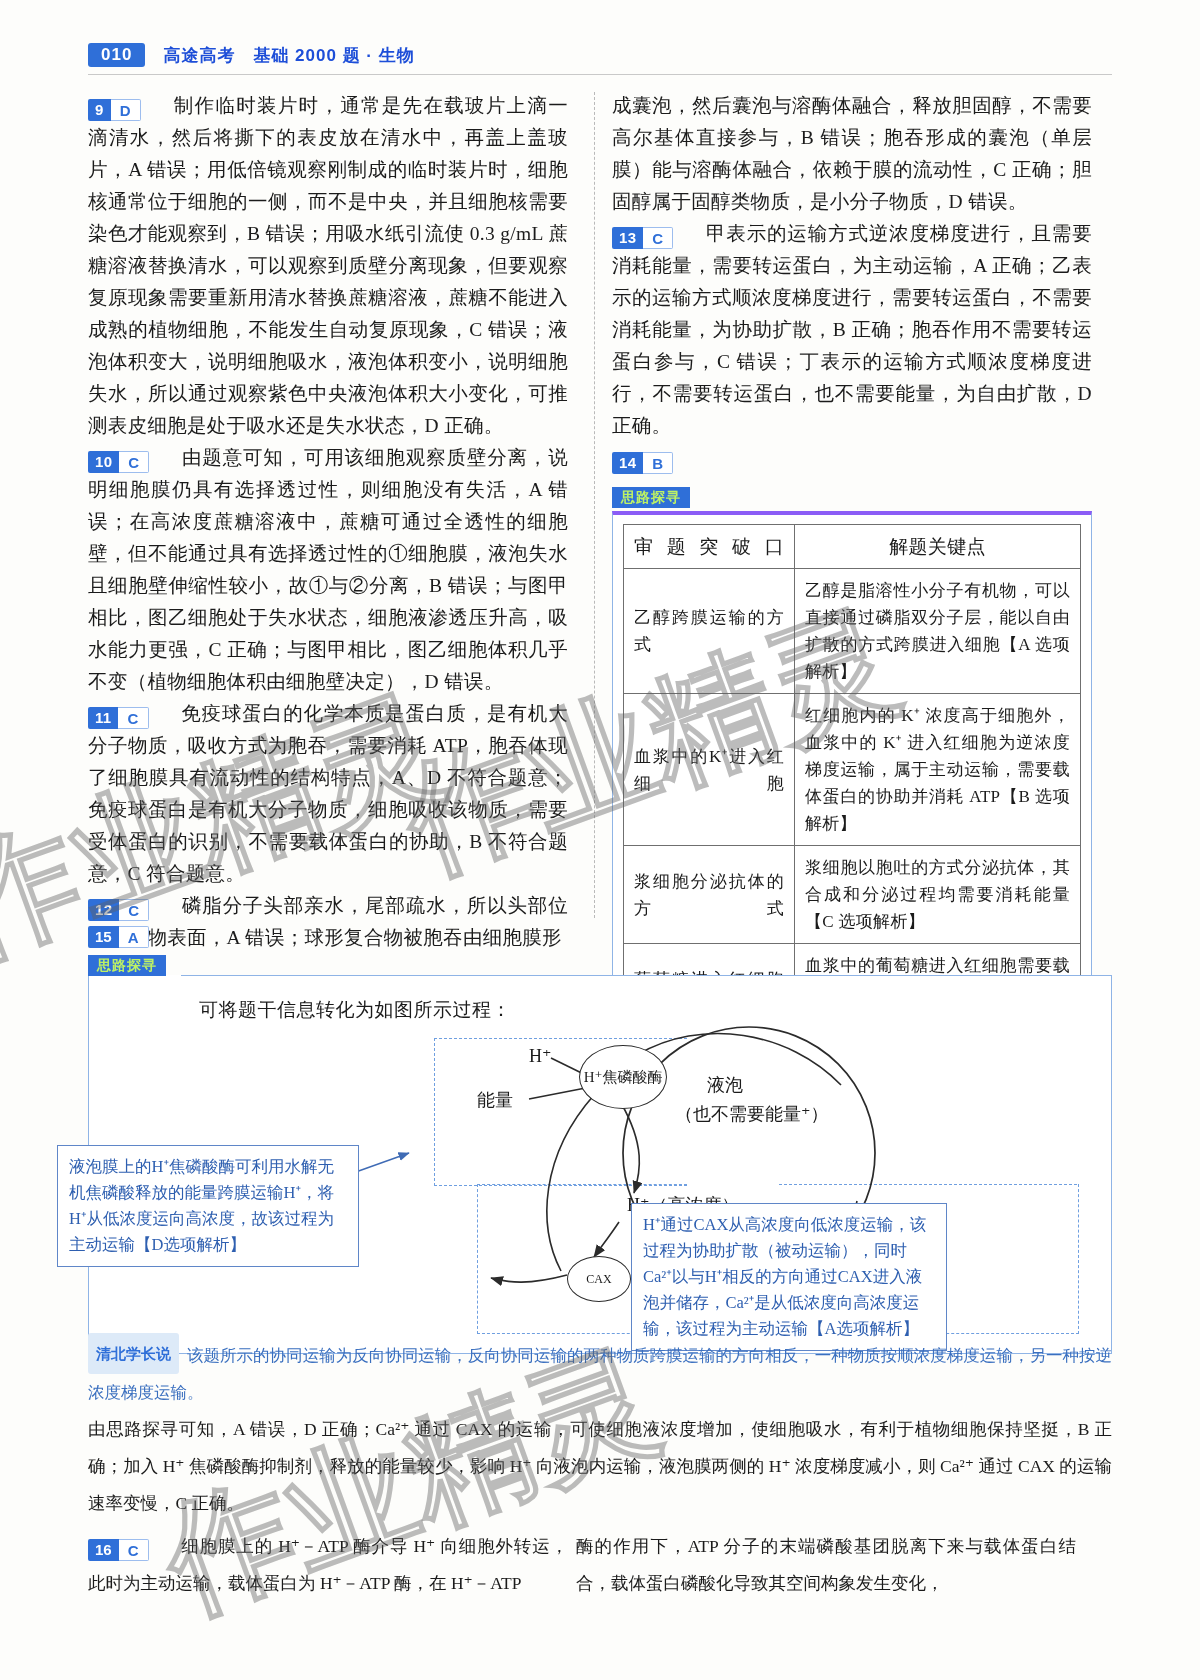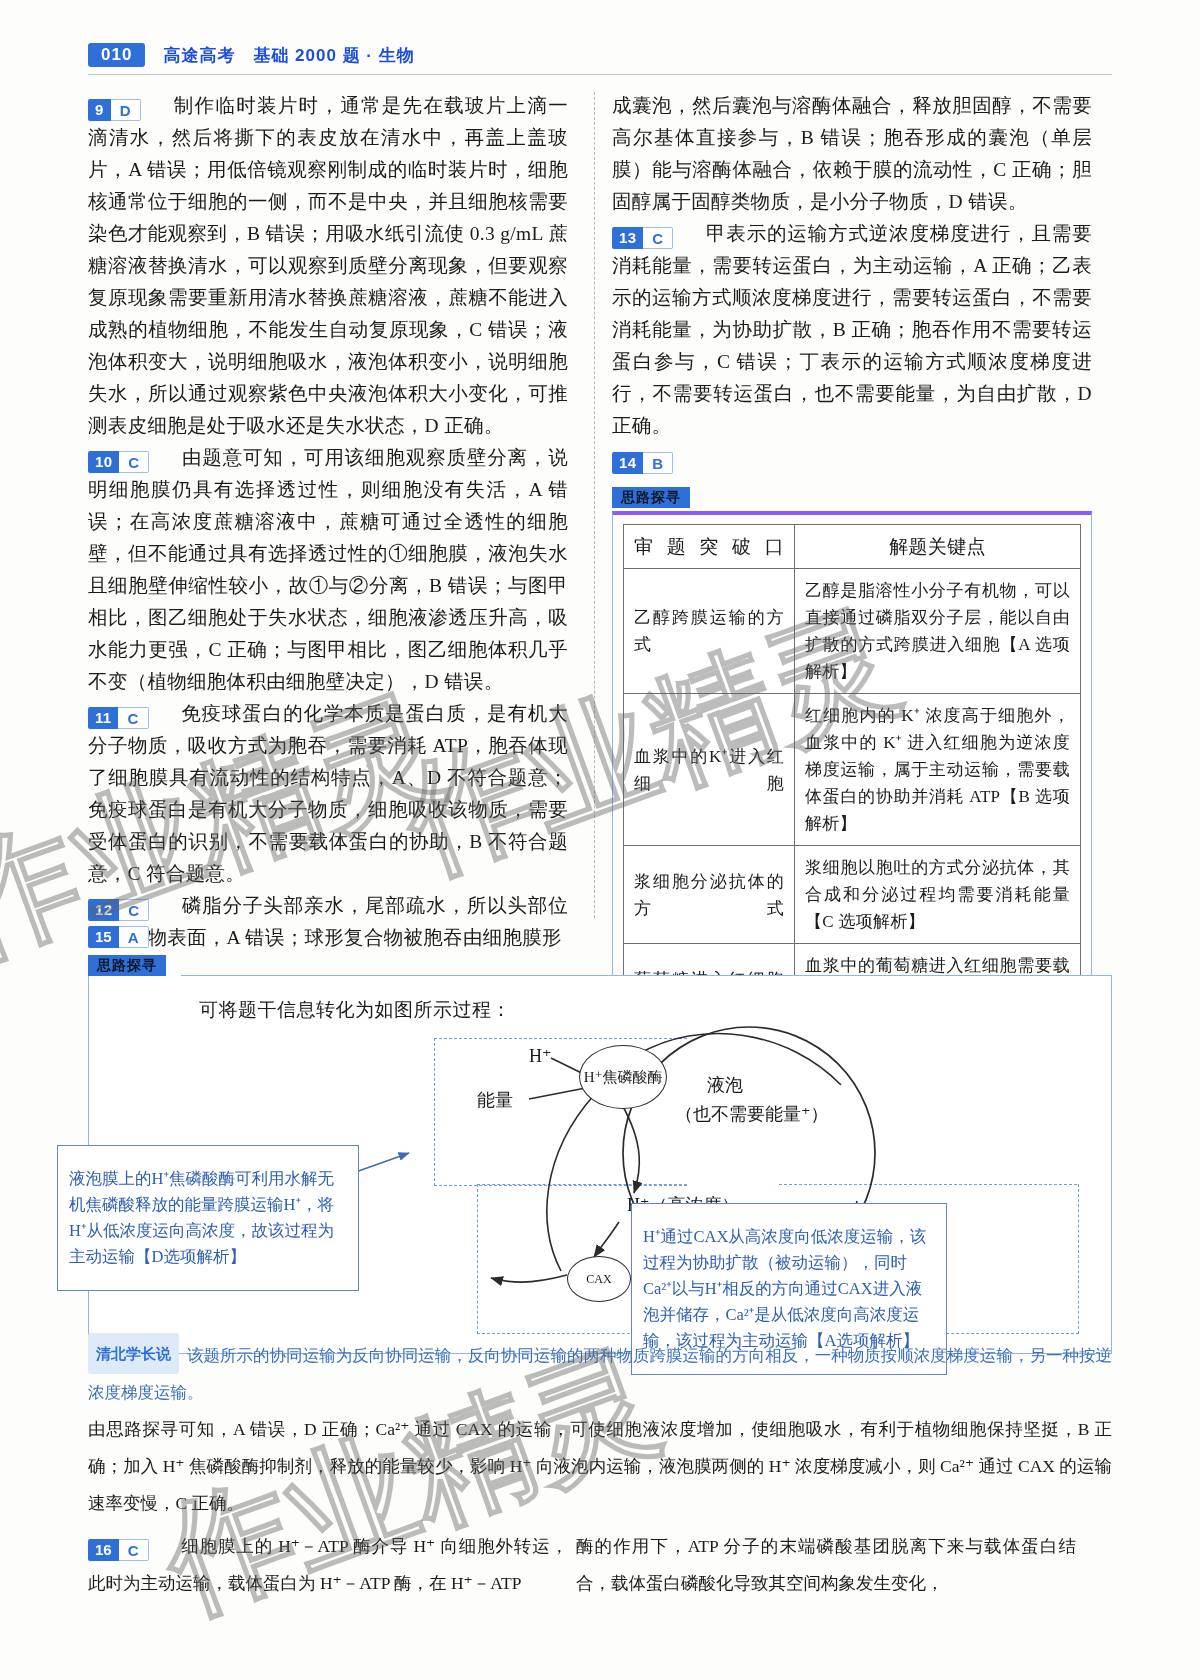--- a/index.html
+++ b/index.html
@@ -57,21 +57,21 @@
   }
   .qtag .ans{
     background:#fff;color:#2f6fd8;border:1px solid #9dbdee;border-left:none;
     padding:0 9px;border-radius:0 2px 2px 0;
   }
   .sp{display:inline-block;width:22px;}
 
   
   .siluPanel{position:relative;}
   .siluLabel{
-    display:inline-block;background:#2f6fd8;color:#0f172a;
+    display:inline-block;background:#2f6fd8;color:#bef264;
     font-family:"Liberation Sans",sans-serif;font-size:14px;font-weight:bold;
     padding:3px 9px 4px;letter-spacing:1px;line-height:1;
     position:relative;z-index:3;
   }
   .siluBox{
     border:1px solid #8fb4e6;border-top:none;margin-top:-1px;
     position:relative;background:#fff;
   }
   .siluBoxTopline{
     position:absolute;top:0;right:0;height:1px;background:#8fb4e6;
@@ -131,21 +131,21 @@
   }
   .caxOval{
     position:absolute;left:478px;top:281px;width:62px;height:44px;
     border:1.6px solid #2b2b2b;border-radius:50%;
     display:flex;align-items:center;justify-content:center;
     font-size:12px;background:#fff;z-index:4;
   }
 
   .noteBox{
     position:absolute;border:1px solid #5f86c8;background:#fff;
-    color:#2e5fb0;font-size:16.5px;line-height:26px;padding:20px 11px;
+    color:#2e5fb0;font-size:16.5px;line-height:26px;padding:8px 11px;
     font-family:"Liberation Serif",serif;
   }
   .noteLeft{left:57px;top:1145px;width:278px;}
   .noteRight{left:631px;top:1203px;width:292px;}
 
   
   .bottom{
     position:absolute;left:88px;top:1327px;width:1024px;
     font-size:17.5px;line-height:37px;text-align:justify;
   }

